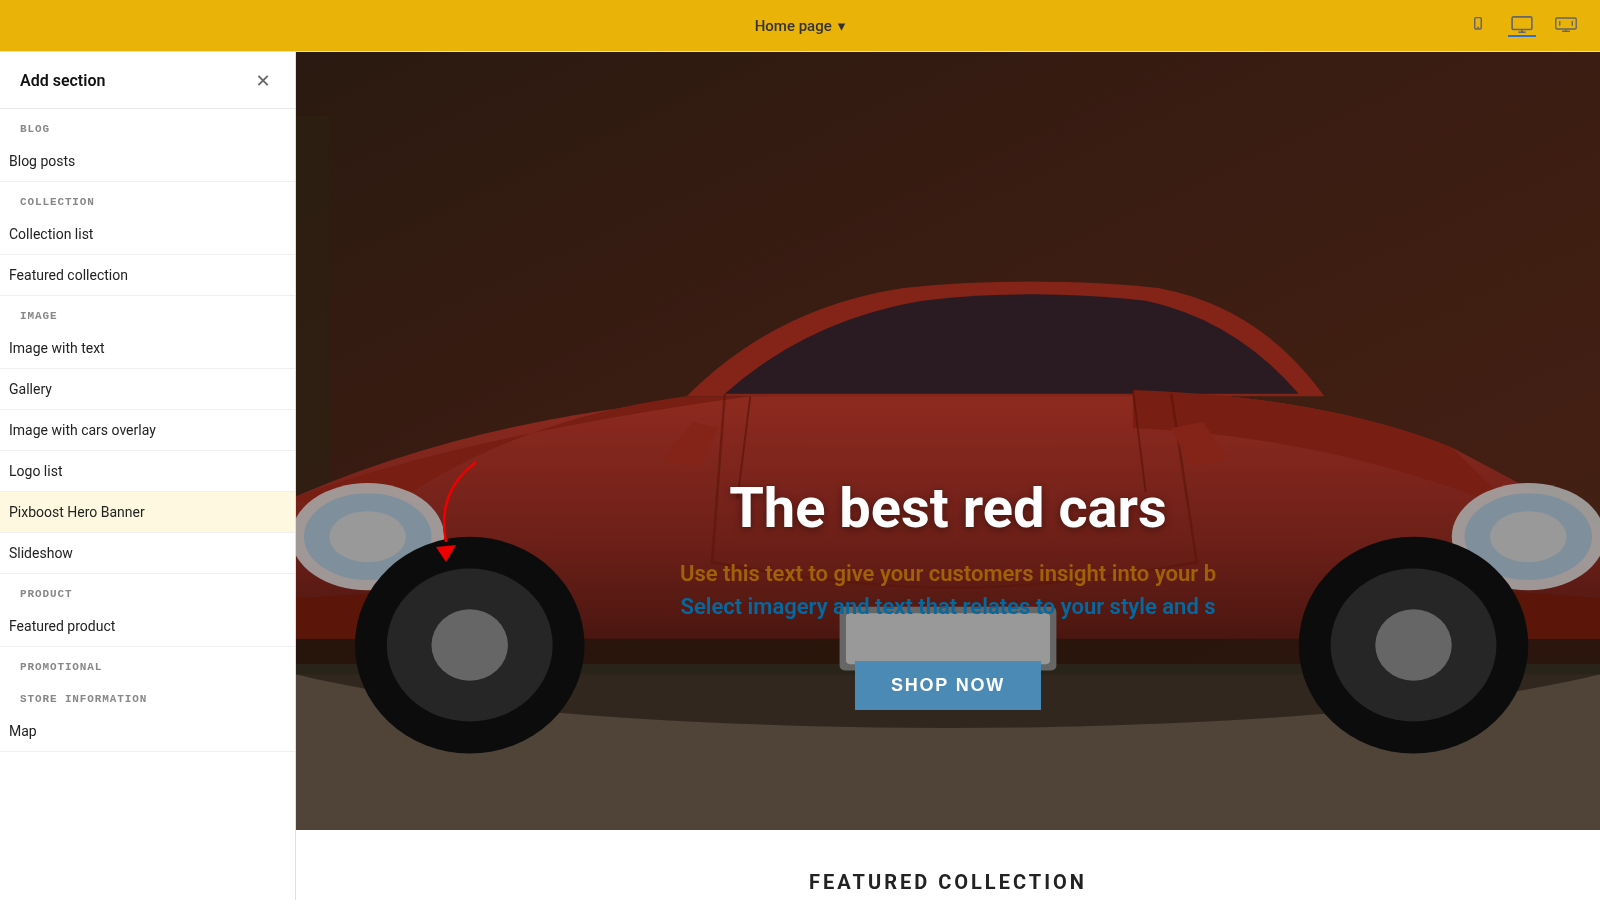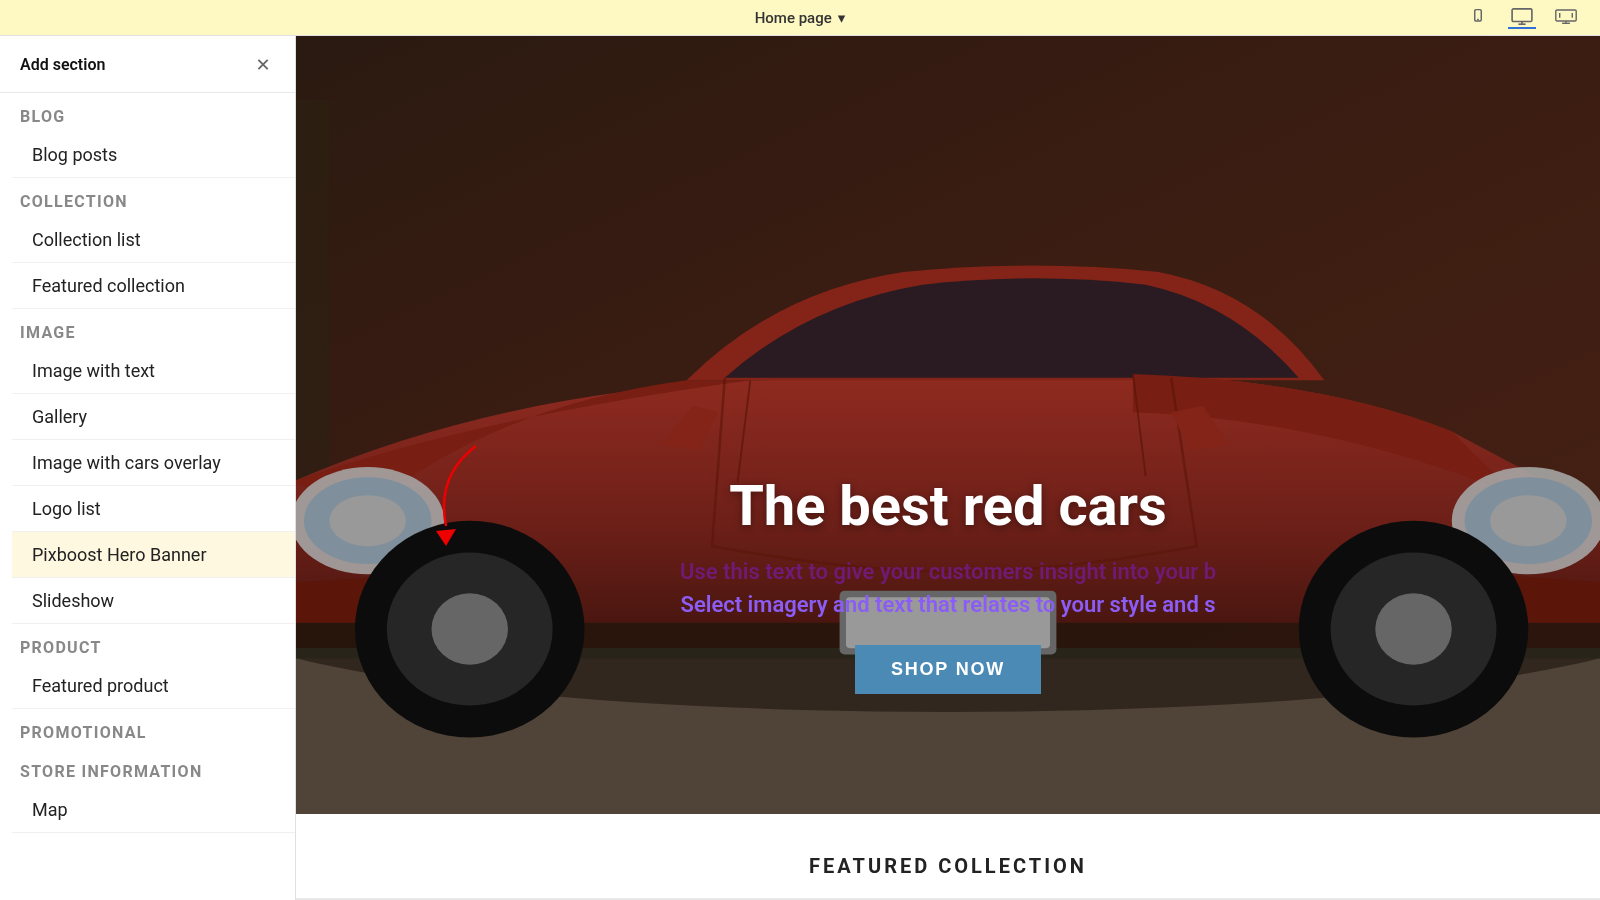--- a/index.html
+++ b/index.html
@@ -1,21 +1,21 @@
 <!DOCTYPE html>
 <html><head>
   <meta charset="utf-8">
   <style>
     * { box-sizing: border-box; margin: 0; padding: 0; }
     body { font-family: -apple-system, BlinkMacSystemFont, 'Segoe UI', Roboto, sans-serif; display: flex; flex-direction: column; height: 900px; width: 1600px; overflow: hidden; background: #f5f5f5; }
 
     
     .header {
-      height: 36px;
-      background: #fef9c3;
+      height: 52px;
+      background: #eab308;
       border-bottom: 1px solid #e0e0e0;
       display: flex;
       align-items: center;
       justify-content: space-between;
       padding: 0 20px;
       flex-shrink: 0;
       position: relative;
     }
     .header-center {
       position: absolute;
@@ -88,34 +88,34 @@
       width: 24px;
       height: 24px;
       display: flex;
       align-items: center;
       justify-content: center;
       cursor: pointer;
       color: #666;
       font-size: 18px;
     }
     .sidebar-category {
-      font-size: 16px;
+      font-size: 11px;
       font-weight: 700;
       color: #888;
       letter-spacing: 0.08em;
       text-transform: uppercase;
       padding: 14px 20px 6px;
+      font-family: Liberation Mono, monospace;
     }
     .sidebar-item {
-      padding: 12px 20px;
-      font-size: 18px;
+      padding: 12px 9px;
+      font-size: 14px;
       color: #222;
       cursor: pointer;
       border-bottom: 1px solid #f0f0f0;
-      margin-left: 12px;
     }
     .sidebar-item.highlighted {
       background: #fff8e1;
     }
 
     
     .preview {
       flex: 1;
       overflow-y: auto;
       background: #e8e8e8;
@@ -155,29 +155,29 @@
     .hero-title {
       font-size: 56px;
       font-weight: 700;
       color: #fff;
       margin-bottom: 16px;
       text-shadow: 0 2px 8px rgba(0,0,0,0.4);
     }
     .hero-subtitle {
       font-size: 22px;
       font-weight: 600;
-      color: #701a75;
+      color: #a16207;
       line-height: 1.5;
       margin-bottom: 4px;
     }
     .hero-subtitle2 {
       font-size: 22px;
       font-weight: 600;
-      color: #8b5cf6;
-      margin-bottom: 28px;
+      color: #0369a1;
+      margin-bottom: 42px;
     }
     .hero-btn {
       background: #4a8ab5;
       color: #fff;
       border: none;
       padding: 14px 36px;
       font-size: 18px;
       font-weight: 700;
       letter-spacing: 0.1em;
       cursor: pointer;

